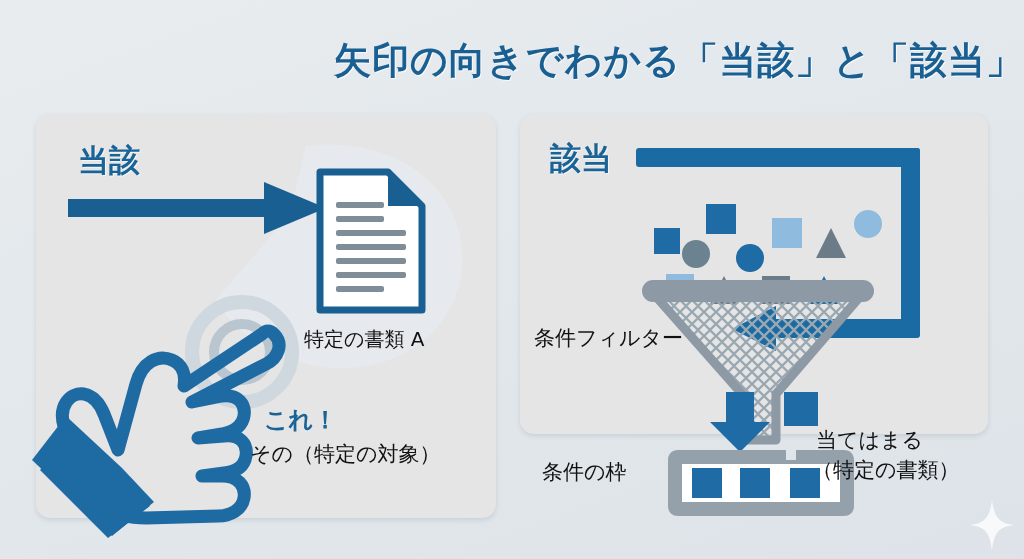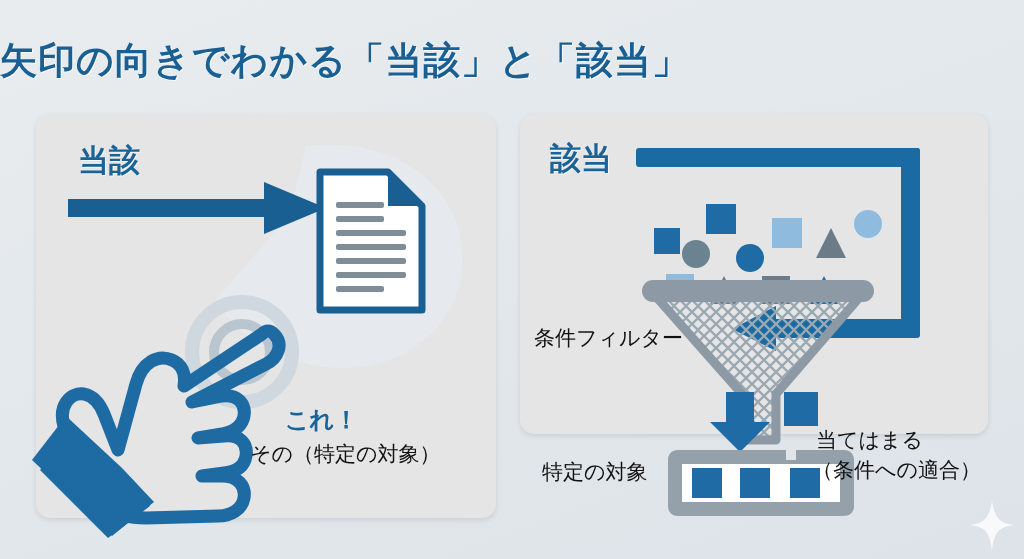--- a/index.html
+++ b/index.html
@@ -19,21 +19,21 @@
     position: absolute;
     inset: 0;
   }
 
   
   .title {
     position: absolute;
     top: 36px;
     left: 0;
     width: 1024px;
-    text-align: left;
+    text-align: right;
     font-size: 37px;
     font-weight: bold;
     letter-spacing: 1px;
     color: #1a5f92;
     text-shadow: 1px 1px 0 rgba(255,255,255,0.75);
     white-space: nowrap;
   }
 
   
   .panel {
@@ -118,20 +118,21 @@
           <rect x="22" y="36" width="48" height="6" rx="2"></rect>
           <rect x="22" y="50" width="48" height="6" rx="2"></rect>
           <rect x="22" y="64" width="70" height="6" rx="2"></rect>
           <rect x="22" y="78" width="70" height="6" rx="2"></rect>
           <rect x="22" y="92" width="70" height="6" rx="2"></rect>
           <rect x="22" y="106" width="70" height="6" rx="2"></rect>
           <rect x="22" y="120" width="48" height="6" rx="2"></rect>
         </g>
       </svg>
 
+      <div class="cap" style="left:268px; top:212px; font-size:20px;">特定の書類 A</div>
 
       <svg class="abs" style="left:146px; top:178px;" width="120" height="120">
         <circle cx="60" cy="60" r="50" fill="none" stroke="#cfd8de" stroke-width="14"></circle>
         <circle cx="60" cy="60" r="28" fill="none" stroke="#b9c6cf" stroke-width="10"></circle>
       </svg>
 
       <svg class="abs" style="left:-10px; top:196px;" width="290" height="230">
         <g fill="none" stroke="#1e6ba4" stroke-width="13" stroke-linecap="round" stroke-linejoin="round">
           <path d="M 248 24
                    C 258 34 252 48 240 54
@@ -150,21 +151,21 @@
                    L 110 74
                    C 116 52 132 44 146 50
                    C 156 54 160 64 158 76
                    L 236 24
                    C 240 20 244 20 248 24 Z"></path>
         </g>
         <path d="M 52 118 L 14 160 L 82 228 L 124 196 Z" fill="#1e6ba4"></path>
         <path d="M 40 106 L 6 150 L 86 226 L 128 192 L 96 158 Z" fill="#1e6ba4"></path>
       </svg>
 
-      <div class="cap-accent" style="left:228px; top:290px;margin-left:21px;">これ！</div>
+      <div class="cap-accent" style="left:228px; top:290px;">これ！</div>
       <div class="cap" style="left:214px; top:326px;">その（特定の対象）</div>
 
     </div>
   </div>
 
   <div class="panel" id="panel-right">
     <div class="panel-inner">
 
       <div class="headword" style="left:30px; top:24px;">該当</div>
 
@@ -228,24 +229,24 @@
                  C 186 66 182 70 176 70 L 10 70
                  C 4 70 0 66 0 60 L 0 14 C 0 8 4 4 10 4 Z" fill="#94a1ab"></path>
         <rect x="14" y="18" width="158" height="38" fill="#ffffff"></rect>
         <g fill="#1f6ba5">
           <rect x="24" y="22" width="30" height="30"></rect>
           <rect x="72" y="22" width="30" height="30"></rect>
           <rect x="122" y="22" width="30" height="30"></rect>
         </g>
       </svg>
 
-      <div class="cap" style="left:22px; top:344px;">特定の対象</div>
+      <div class="cap" style="left:22px; top:344px;">条件の枠</div>
 
       <div class="cap" style="left:296px; top:312px;">当てはまる</div>
-      <div class="cap" style="left:292px; top:342px;">（条件への適合）</div>
+      <div class="cap" style="left:292px; top:342px;">（特定の書類）</div>
 
     </div>
   </div>
 
   <svg id="sparkle" viewBox="0 0 44 52">
     <path d="M 22 0 C 24 20 30 24 44 26 C 30 28 24 32 22 52 C 20 32 14 28 0 26 C 14 24 20 20 22 0 Z" fill="#ffffff" opacity="0.9"></path>
   </svg>
 
 </div>
 

